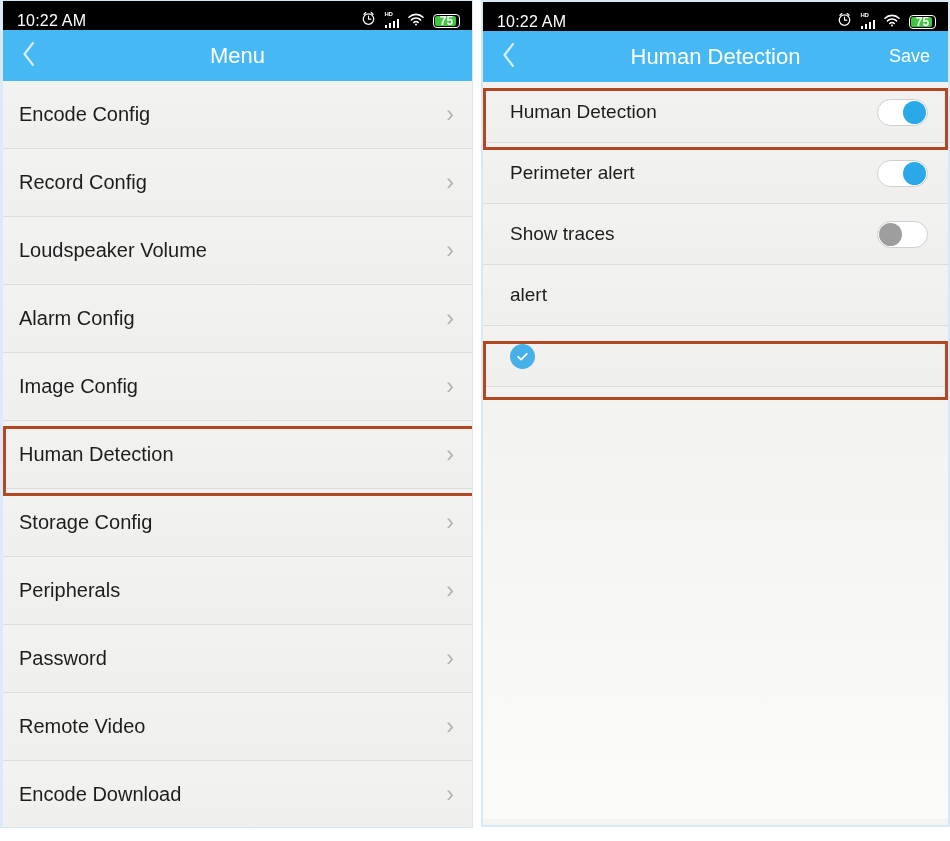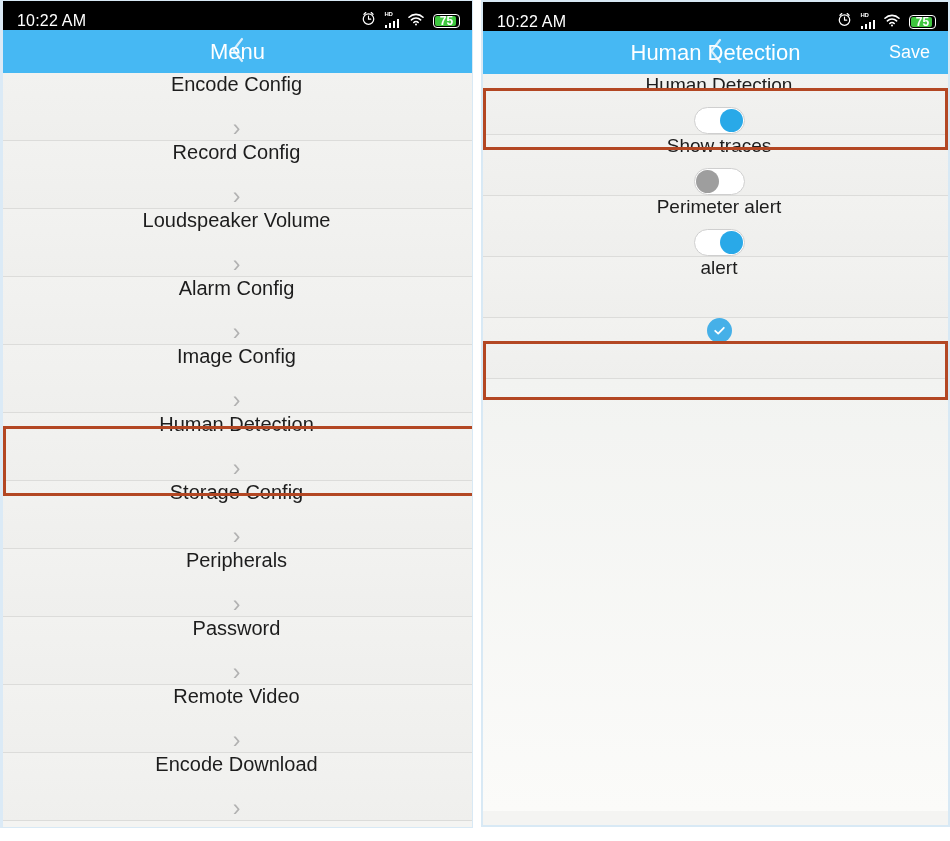--- a/index.html
+++ b/index.html
@@ -129,27 +129,26 @@
     right: -3.5px;
     top: 4px;
     width: 2px;
     height: 5px;
     background: #ffffff;
     border-radius: 0 1px 1px 0;
   }
 
   
   .appbar {
-    height: 43px;
+    height: 51px;
     background: #46b8f3;
     display: flex;
     align-items: center;
     position: relative;
     box-sizing: border-box;
-    justify-content: center;
   }
   .appbar-back {
     width: 52px;
     height: 100%;
     display: flex;
     align-items: center;
     justify-content: center;
   }
   .appbar-title {
     position: absolute;
@@ -173,21 +172,20 @@
   }
   .row {
     position: relative;
     height: 68px;
     display: flex;
     align-items: center;
     padding: 0 18px 0 16px;
     box-sizing: border-box;
     background: linear-gradient(180deg,#f2f2f0 0%, #efefed 100%);
     border-bottom: 1px solid #dcdcda;
-    flex-direction: column;
   }
   .row-label {
     font-size: 20px;
     color: #1d1d1d;
     flex: 1;
     font-family: "Liberation Sans", sans-serif;
   }
   .chevron {
     color: #b2b2b2;
     font-size: 23px;
@@ -432,29 +430,29 @@
       <div class="list">
 
         <div class="row row-r">
           <span class="row-label">Human Detection</span>
           <span class="toggle on">
             <span class="knob"></span>
           </span>
         </div>
 
         <div class="row row-r">
-          <span class="row-label">Show traces</span>
-          <span class="toggle off">
+          <span class="row-label">Perimeter alert</span>
+          <span class="toggle on">
             <span class="knob"></span>
           </span>
         </div>
 
         <div class="row row-r">
-          <span class="row-label">Perimeter alert</span>
-          <span class="toggle on">
+          <span class="row-label">Show traces</span>
+          <span class="toggle off">
             <span class="knob"></span>
           </span>
         </div>
 
         <div class="row row-r">
           <span class="row-label">alert</span>
         </div>
 
         <div class="row row-r">
           <span class="check-badge">

